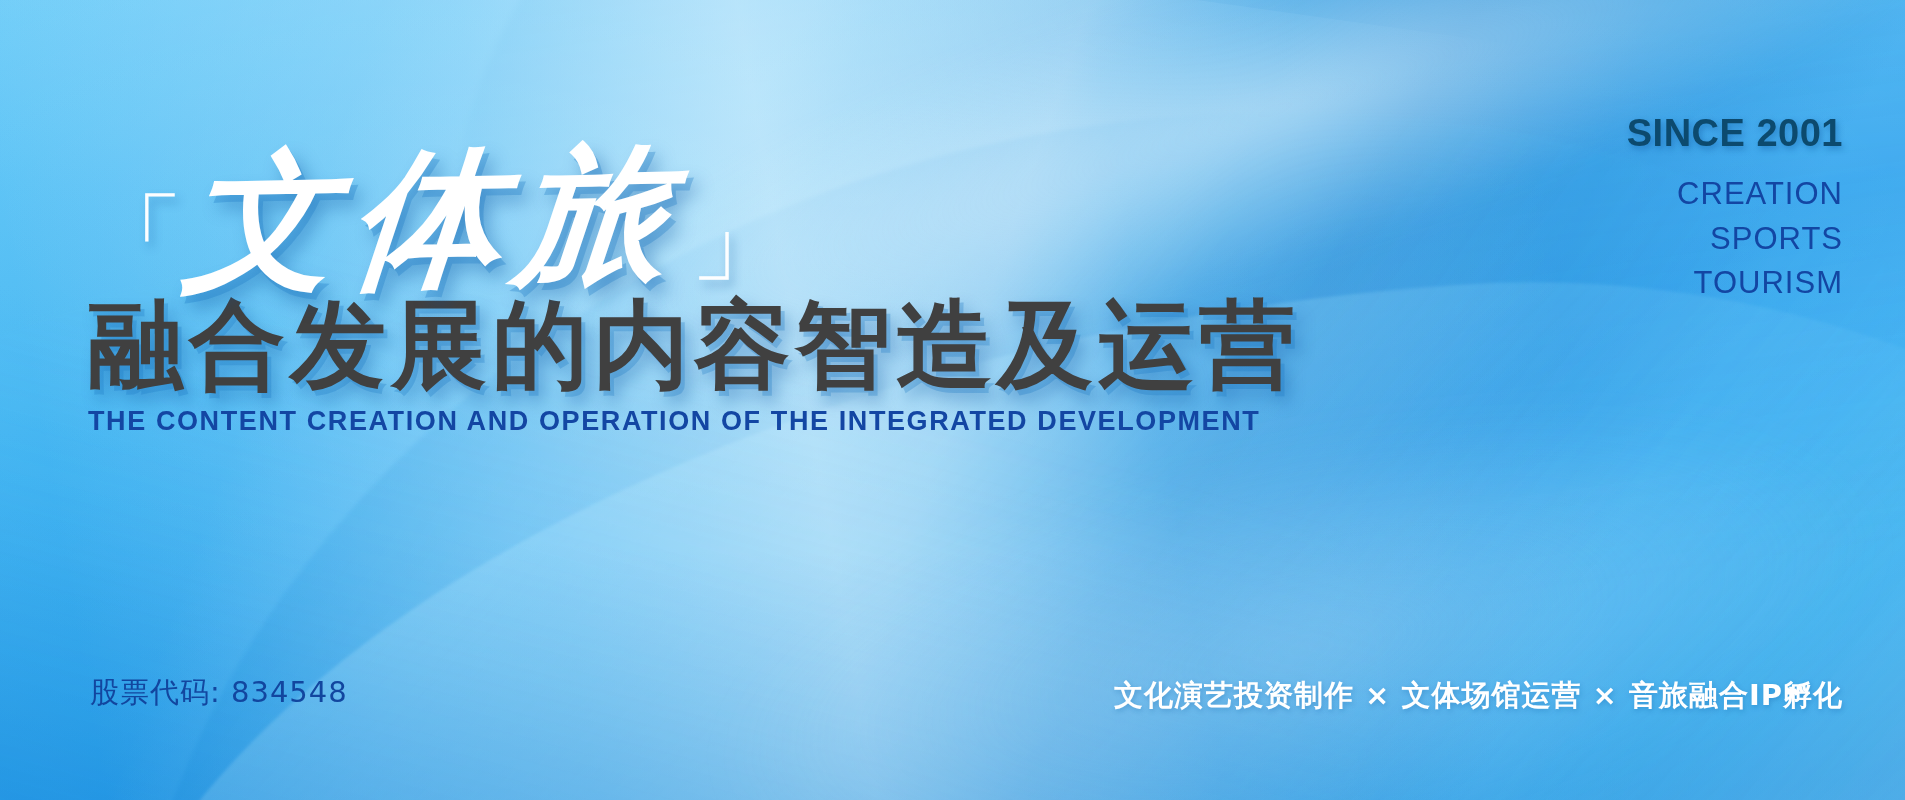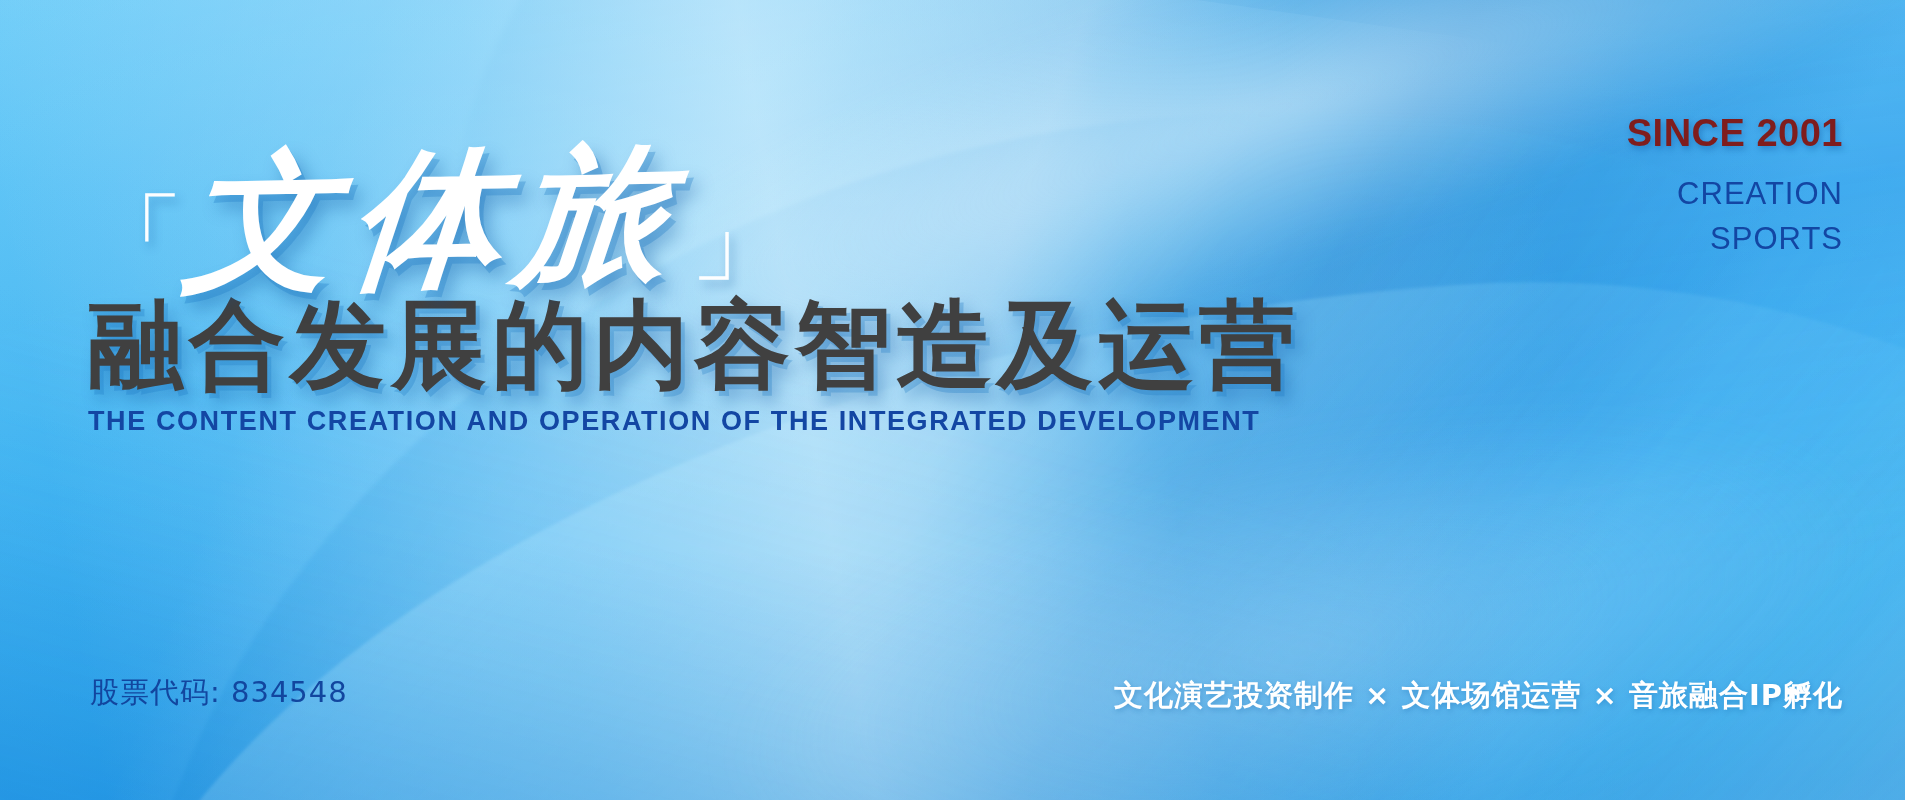--- a/index.html
+++ b/index.html
@@ -196,21 +196,21 @@
     position:absolute;
     right:62px; top:112px;
     text-align:right;
     width:320px;
   }
   .since{
     font-family:"Liberation Sans","DejaVu Sans",sans-serif;
     font-weight:700;
     font-size:38px;
     letter-spacing:.5px;
-    color:#7f1d1d;
+    color:#0c4a6e;
     text-shadow:2px 3px 6px rgba(10,85,160,.45);
     margin-bottom:22px;
   }
   .kw{
     font-family:"Liberation Sans","DejaVu Sans",sans-serif;
     font-weight:400;
     font-size:31px;
     letter-spacing:1px;
     color:#1346a3;
     line-height:1.12;
@@ -270,20 +270,21 @@
 
       <div class="line2">融合发展的内容智造及运营</div>
 
       <div class="subtitle-en">THE CONTENT CREATION AND OPERATION OF THE INTEGRATED DEVELOPMENT</div>
     </div>
 
     <div class="rightcol">
       <div class="since">SINCE 2001</div>
       <div class="kw">CREATION</div>
       <div class="kw">SPORTS</div>
+      <div class="kw">TOURISM</div>
     </div>
 
     <div class="stock">
       <div>股票代码: 834548</div>
     </div>
 
     <div class="tagline">文化演艺投资制作 × 文体场馆运营 × 音旅融合IP孵化</div>
 
   </div>
 </div>

